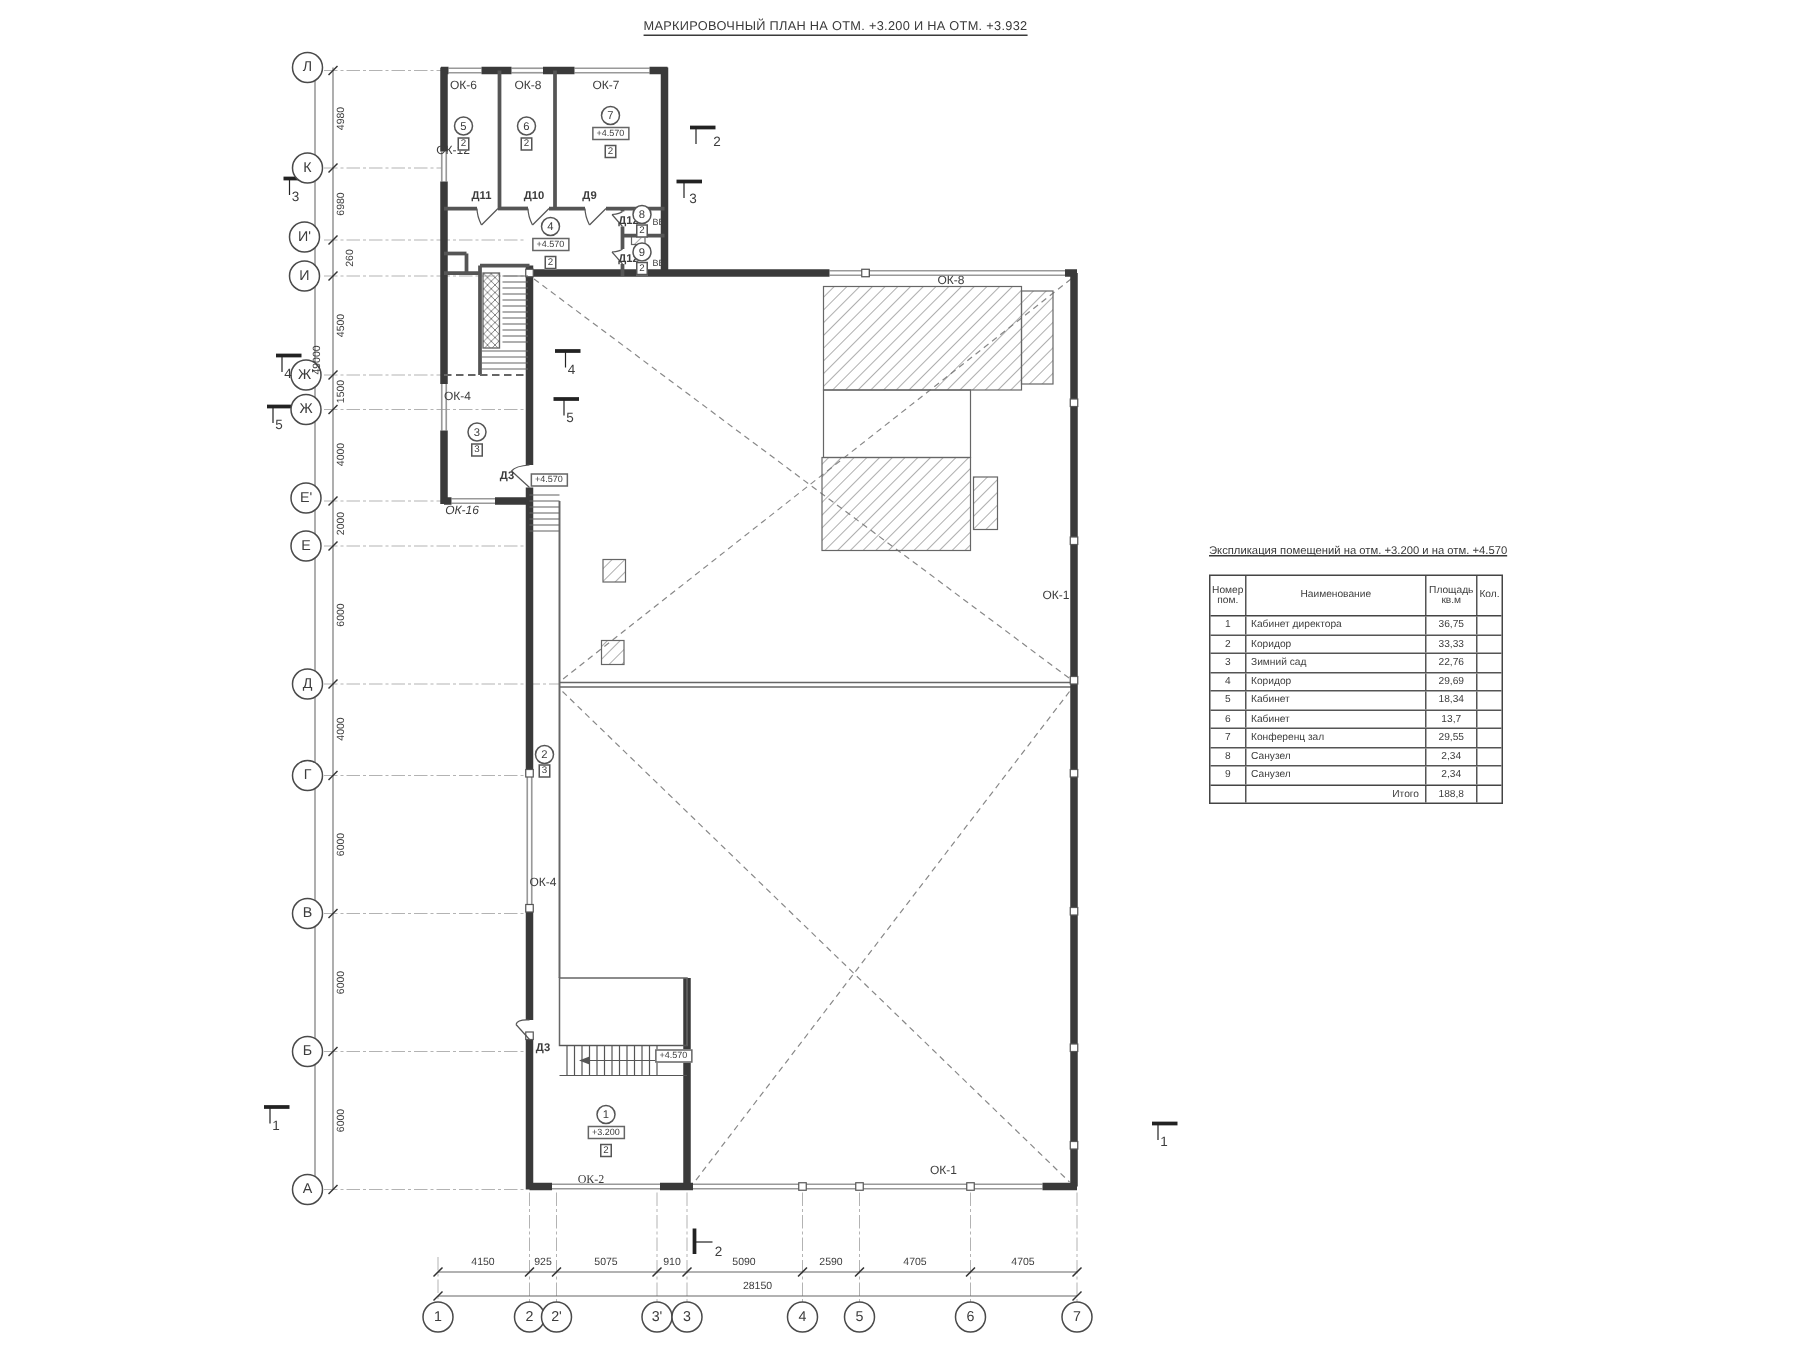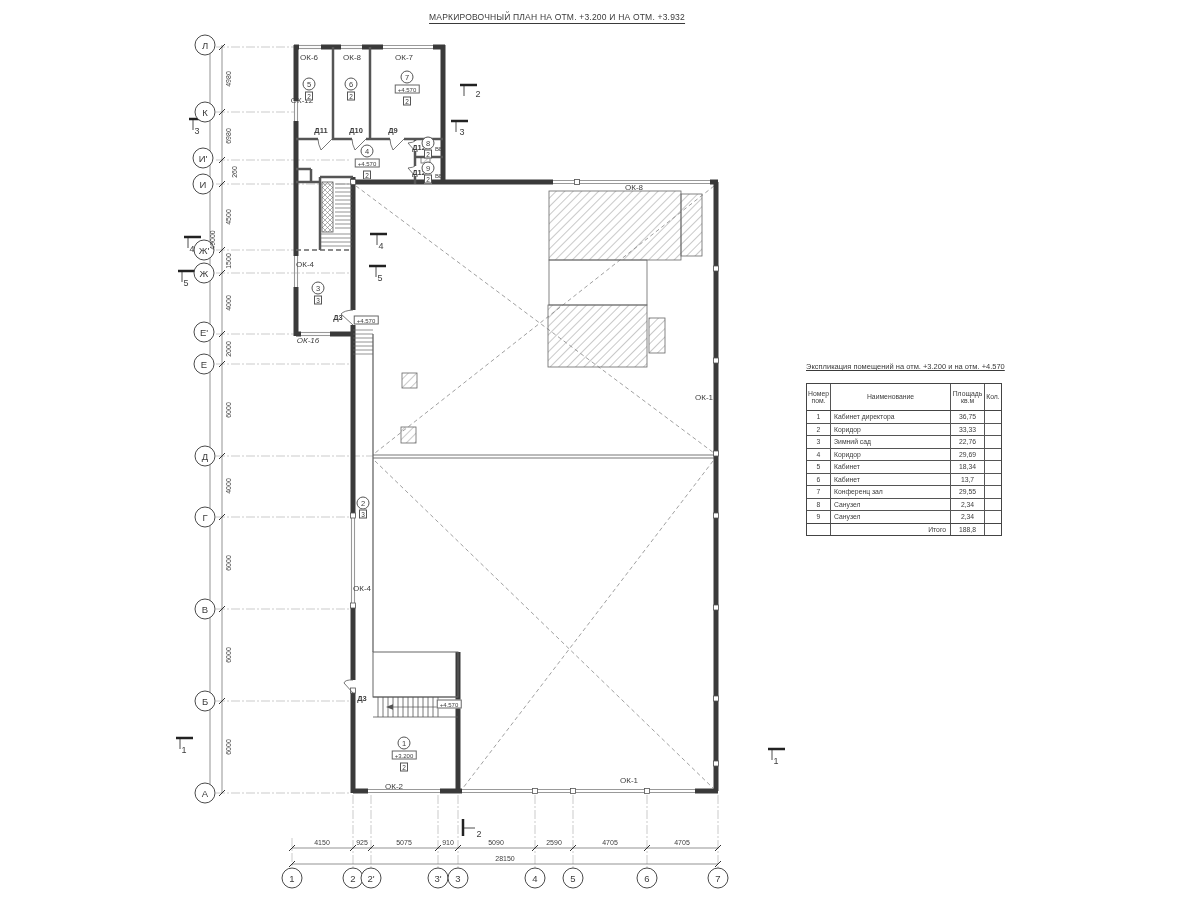--- a/index.html
+++ b/index.html
@@ -368,21 +368,21 @@
       <div class="lbl dimh" style="left: 505px; top: 858px;">28150</div>
       <div class="lbl plabel" style="left: 309px; top: 57px;">ОК-6</div>
       <div class="lbl plabel" style="left: 352px; top: 57px;">ОК-8</div>
       <div class="lbl plabel" style="left: 404px; top: 57px;">ОК-7</div>
       <div class="lbl plabel" style="left: 302px; top: 100px;">ОК-12</div>
       <div class="lbl plabel" style="left: 305px; top: 264px;">ОК-4</div>
       <div class="lbl plabel" style="left: 308px; top: 340px; font-style: italic;">ОК-16</div>
       <div class="lbl plabel" style="left: 634px; top: 187px;">ОК-8</div>
       <div class="lbl plabel" style="left: 704px; top: 397px;">ОК-1</div>
       <div class="lbl plabel" style="left: 362px; top: 588px;">ОК-4</div>
-      <div class="lbl plabel" style="left: 394px; top: 786px;">ОК-2</div>
+      <div class="lbl plabel" style="left: 394px; top: 786px; font-family: Liberation Serif, serif;">ОК-2</div>
       <div class="lbl plabel" style="left: 629px; top: 780px;">ОК-1</div>
       <div class="lbl dlabel" style="left: 321px; top: 130px;">Д11</div>
       <div class="lbl dlabel" style="left: 356px; top: 130px;">Д10</div>
       <div class="lbl dlabel" style="left: 393px; top: 130px; text-align: right;">Д9</div>
       <div class="lbl dlabel" style="left: 419px; top: 147px;">Д12</div>
       <div class="lbl dlabel" style="left: 419px; top: 172px;">Д12</div>
       <div class="lbl dlabel" style="left: 338px; top: 317px;">Д3</div>
       <div class="lbl dlabel" style="left: 362px; top: 698px;">Д3</div>
       <div class="lbl roomc" style="left: 309px; top: 84px;">5</div>
       <div class="lbl roombox" style="left: 309px; top: 96px;">2</div>

